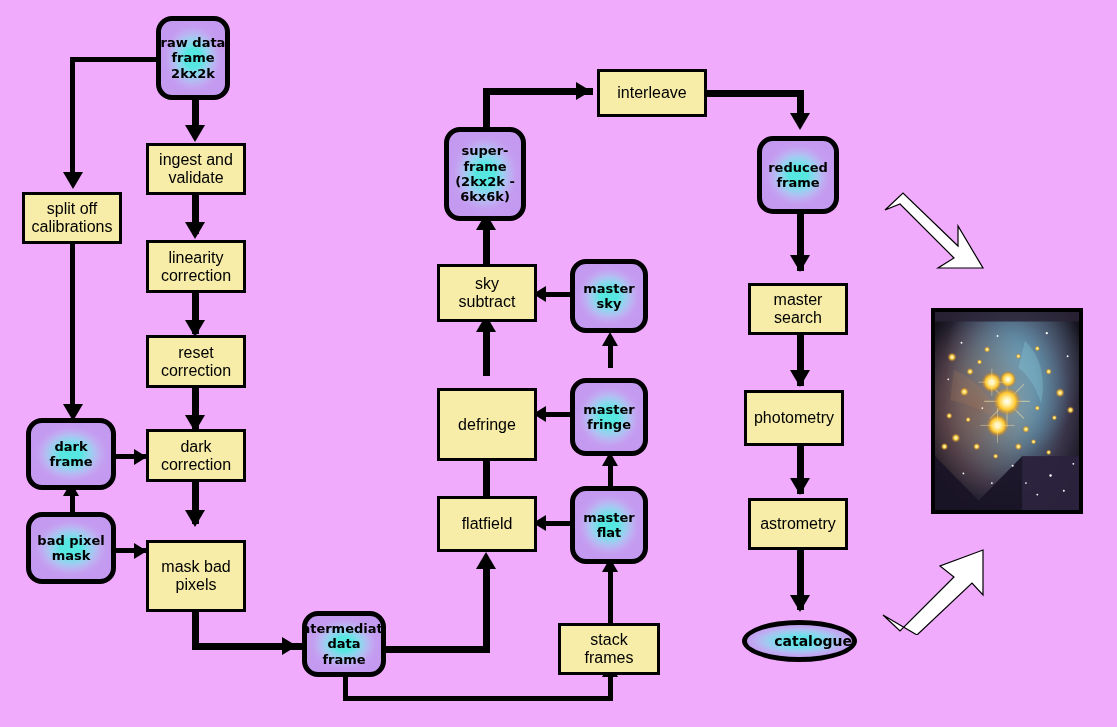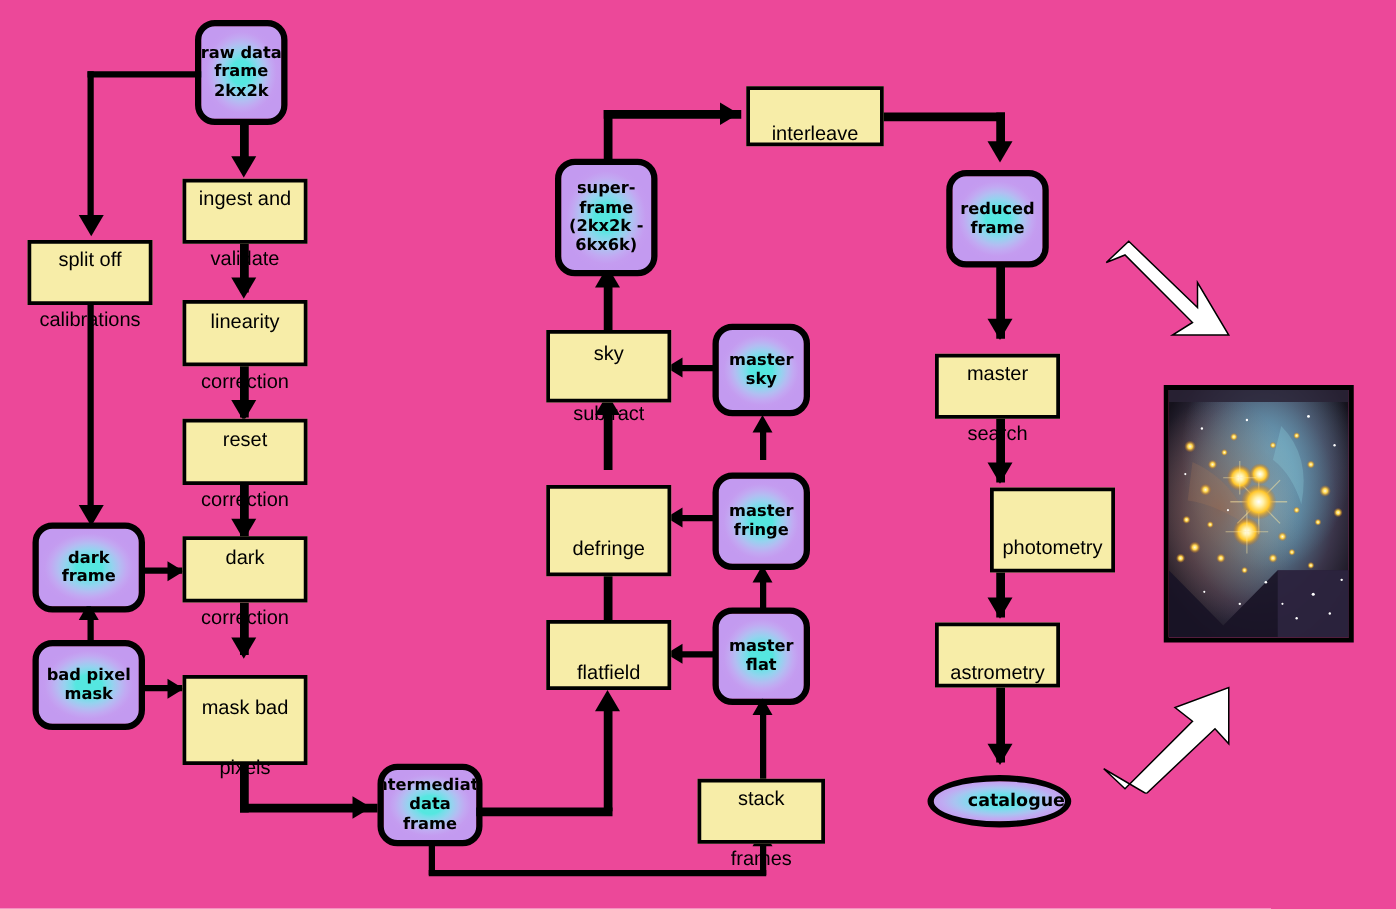--- a/index.html
+++ b/index.html
@@ -1,36 +1,36 @@
 <!DOCTYPE html>
 <html><head>
 <meta charset="utf-8">
 <style>
   html,body{margin:0;padding:0;background:#ffffff;}
   body{font-family:"Liberation Sans", sans-serif;}
-  #canvas{position:relative;width:1117px;height:727px;background:#ec4899;overflow:hidden;}
+  #canvas{position:relative;width:1117px;height:727px;background:#f0abfc;overflow:hidden;}
 
   
   .proc{
     position:absolute;
     background:#f7eda8;
     border:3px solid #000000;
     box-sizing:border-box;
     display:flex;
     align-items:center;
     justify-content:center;
     text-align:center;
     font-family:"Liberation Sans", sans-serif;
     font-size:16px;
     line-height:1.12;
     color:#000000;
     letter-spacing:0px;
     z-index:6;
   }
-  .proc span{display:block;padding:0 2px;margin-top:30px;}
+  .proc span{display:block;padding:0 2px;}
 
   
   .data{
     position:absolute;
     box-sizing:border-box;
     border:5px solid #000000;
     border-radius:16px;
     background:
       radial-gradient(closest-side at 50% 50%,
         #55e7e0 0%, #55e7e0 26%,
@@ -339,21 +339,21 @@
     </div>
   </div>
 
   <div class="proc" style="left:748px;top:283px;width:100px;height:52px;">
     <div>
       <span>master</span>
       <span>search</span>
     </div>
   </div>
 
-  <div class="proc" style="left:792px;top:390px;width:100px;height:68px;">
+  <div class="proc" style="left:744px;top:390px;width:100px;height:56px;">
     <div>
       <span>photometry</span>
     </div>
   </div>
 
   <div class="proc" style="left:748px;top:498px;width:100px;height:52px;">
     <div>
       <span>astrometry</span>
     </div>
   </div>

